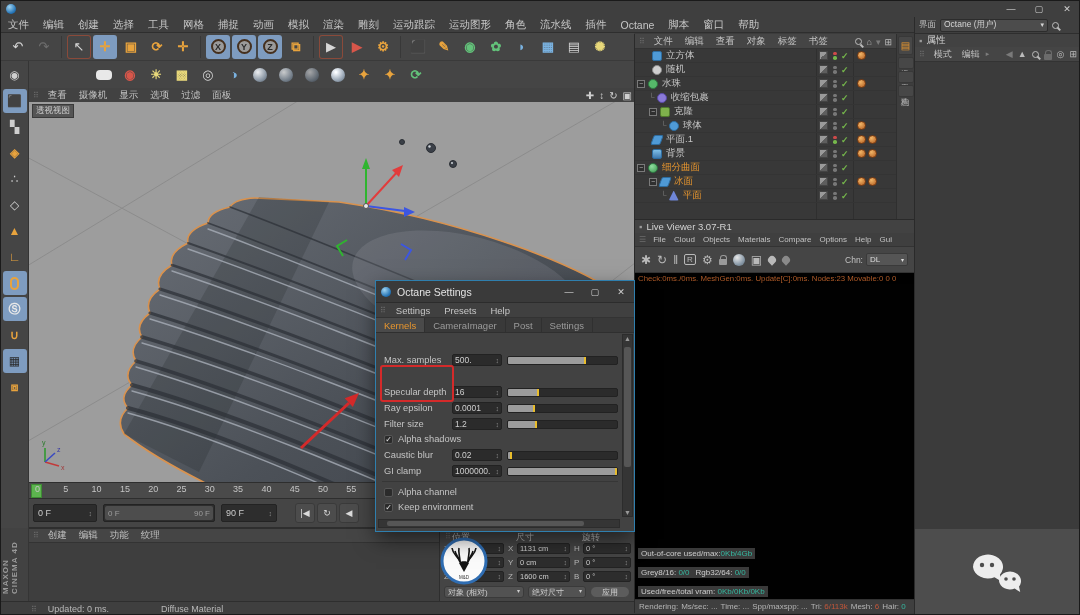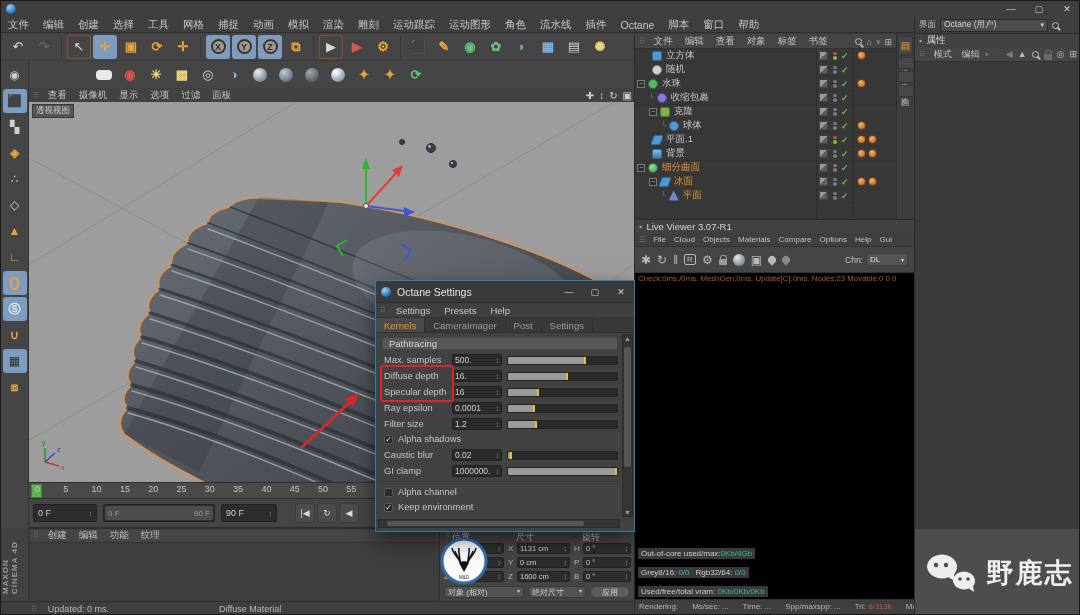--- a/index.html
+++ b/index.html
@@ -112,21 +112,21 @@
   .pearl{width:12px;height:12px;border-radius:50%;background:radial-gradient(circle at 35% 30%,#e8e8e8,#8a9aa8 60%,#5a6a78)}
   .pin{width:8px;height:8px;background:#b9b9b9;border-radius:50% 50% 50% 0;transform:rotate(-45deg)}
   #chn{position:absolute;right:6px;display:flex;align-items:center;font-size:8.5px;color:#c2c2c2;gap:3px}
   #chndd{width:42px;height:13px;background:#555;border:1px solid #3a3a3a;border-radius:2px;display:flex;align-items:center;justify-content:space-between;padding:0 3px;font-size:8px;color:#ddd}
   #lvstatus{height:11px;background:#000;color:#b05b28;font-size:7.8px;display:flex;align-items:center;padding-left:3px;white-space:nowrap;overflow:hidden}
   #lvblack{position:absolute;left:0;top:64px;right:0;bottom:14px;background:#010101}
   #lvstats{position:absolute;left:3px;bottom:2px;font-size:8px}
   .chipline{margin-top:8px;white-space:nowrap}
   .chip{background:#3a3a3a;display:inline-block;padding:1px 3px;color:#ccc}
   .teal{color:#35b8a0}
-  #lvbottom{position:absolute;left:0;bottom:0;width:100%;height:14px;background:#3f3f3f;border-top:1px solid #333;display:flex;align-items:center;font-size:8px;color:#b5b5b5;gap:14px;padding-left:4px;white-space:nowrap;overflow:hidden}
+  #lvbottom{position:absolute;left:0;bottom:0;width:100%;height:14px;background:#3f3f3f;border-top:1px solid #333;display:flex;align-items:center;font-size:8px;color:#b5b5b5;gap:3px;padding-left:4px;white-space:nowrap;overflow:hidden}
   .redv{color:#c2563a}
   
   #layoutrow{left:913px;top:16px;width:167px;height:17px;background:#3f3f3f;border-bottom:1px solid #2e2e2e;border-left:1px solid #2a2a2a;display:flex;align-items:center;font-size:8.5px;color:#c2c2c2;gap:4px;padding:0 4px}
   #layoutdd{width:108px;height:13px;background:#4c4c4c;border:1px solid #2c2c2c;border-radius:2px;display:flex;align-items:center;justify-content:space-between;padding:0 3px;font-size:8.5px;color:#d5d5d5}
   .mag{width:7px;height:7px;border:1.5px solid #bbb;border-radius:50%;position:relative;flex:none}
   .mag::after{content:"";position:absolute;width:4px;height:1.5px;background:#bbb;transform:rotate(45deg);right:-3px;bottom:-2px}
   #attrpanel{left:913px;top:33px;width:167px;height:495px;background:#3b3b3b;border-left:1px solid #2a2a2a}
   #attrtitle{height:13px;background:#424242;display:flex;align-items:center;font-size:9.5px;color:#d2d2d2}
   #attrmenu{height:15px;background:#454545;border-bottom:1px solid #333;display:flex;align-items:center;font-size:9px;color:#c2c2c2;gap:2px}
   .ami{padding:0 4px}
@@ -560,21 +560,21 @@
     <span class="cdd" style="left:88px;width:58px">
         <span>绝对尺寸</span>
         <span style="font-size:6px">▾</span>
       </span>
     <span id="applybtn">应用</span>
   </div>
 
   <div class="p" id="statusbar">
     <span class="grip" style="margin-left:30px">⠿</span>
     <span style="margin-left:8px">Updated: 0 ms.</span>
-    <span style="margin-left:110px">Diffuse Material</span>
+    <span style="margin-left:52px">Diffuse Material</span>
   </div>
 
   <div class="p" id="objman">
     <div id="ommenu">
       <span class="grip">⠿</span>
       <span class="omi">文件</span>
       <span class="omi">编辑</span>
       <span class="omi">查看</span>
       <span class="omi">对象</span>
       <span class="omi">标签</span>
@@ -829,21 +829,20 @@
 
   <div class="p" id="wmblock">
     <svg width="58" height="46" viewBox="0 0 58 46">
       <path d="M4,17 a15,12.5 0 1 1 27,7.5 l1.5,7 -7,-4.3 a15,12.5 0 0 1 -21.5,-10.2 z" fill="#ededed"></path>
       <circle cx="13" cy="15" r="2.2" fill="#4d4d4d"></circle>
         <circle cx="23" cy="15" r="2.2" fill="#4d4d4d"></circle>
       <path d="M30,31 a11,9.5 0 1 1 20,5.5 l1.2,5.5 -5.5,-3.4 a11,9.5 0 0 1 -15.7,-7.6 z" fill="#ededed"></path>
       <circle cx="37" cy="29" r="1.8" fill="#4d4d4d"></circle>
         <circle cx="45" cy="29" r="1.8" fill="#4d4d4d"></circle>
     </svg>
-    <span id="wmtext">野鹿志</span>
   </div>
 
   <div class="p" id="octdlg">
     <div id="dlgtitle">
       <span class="appico"></span>
       <span>Octane Settings</span>
       <span style="margin-left:auto;display:flex">
         <span class="dctl">—</span>
         <span class="dctl">▢</span>
         <span class="dctl">✕</span>
@@ -854,40 +853,29 @@
       <span class="dmi">Settings</span>
       <span class="dmi">Presets</span>
       <span class="dmi">Help</span>
     </div>
     <div id="dlgtabs">
       <span class="dtab act">Kernels</span>
       <span class="dtab">CameraImager</span>
       <span class="dtab">Post</span>
       <span class="dtab">Settings</span>
     </div>
-    <div id="ptbar">Pathtracing</div>
 
     <div class="prow" style="top:73px">
       <span class="plbl">Max. samples</span>
       <span class="pfield">
           <span>500.</span>
           <span class="updn">↕</span>
         </span>
       <span class="pslider">
           <span class="pfill" style="width: 72%;"></span>
-        </span>
-    </div>
-    <div class="prow" style="top:89px">
-      <span class="plbl">Diffuse depth</span>
-      <span class="pfield">
-          <span>16.</span>
-          <span class="updn">↕</span>
-        </span>
-      <span class="pslider">
-          <span class="pfill" style="width: 55%;"></span>
         </span>
     </div>
     <div class="prow" style="top:105px">
       <span class="plbl">Specular depth</span>
       <span class="pfield">
           <span>16</span>
           <span class="updn">↕</span>
         </span>
       <span class="pslider">
           <span class="pfill" style="width: 28%;"></span>

